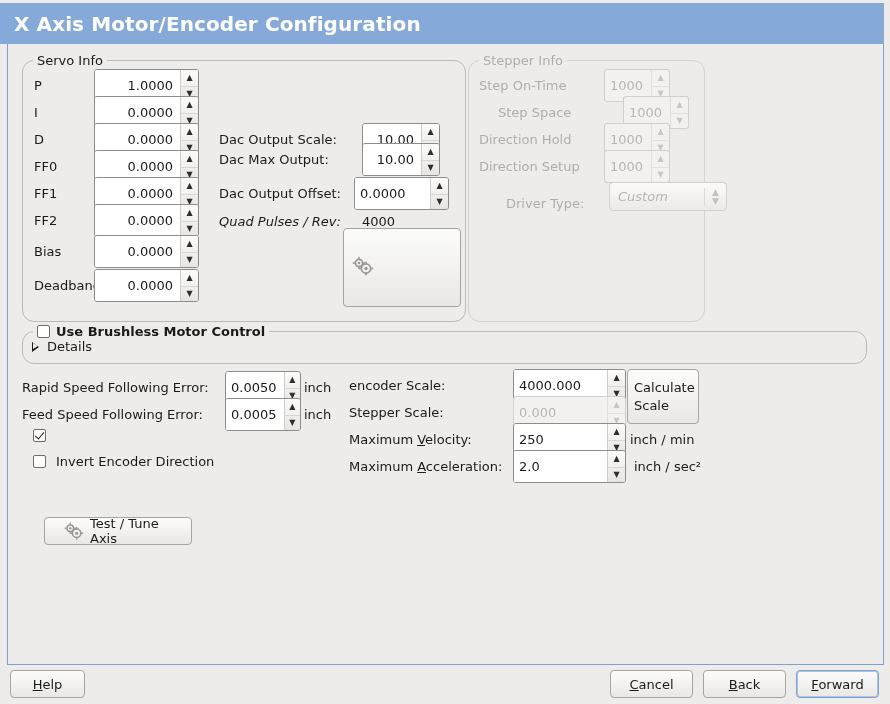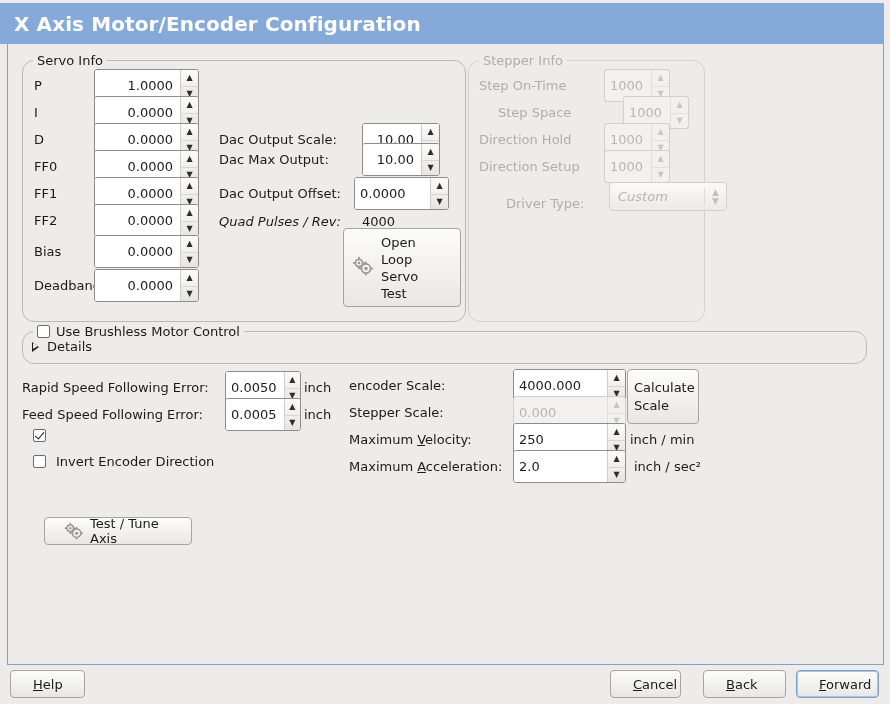--- a/index.html
+++ b/index.html
@@ -115,21 +115,21 @@
   .combo .carr {
     width: 22px; text-align: center;
     border-left: 1px solid #dedcd9;
     font-size: 9px; line-height: 1.0; color: #c4c2bf;
   }
 
   
   .btn {
     display: inline-flex;
     align-items: center;
-    justify-content: flex-start;
+    justify-content: center;
     border: 1px solid #a7a5a2;
     border-radius: 4px;
     background: linear-gradient(#fcfcfb, #e9e7e4);
     font-size: 13px;
     color: #1a1a1a;
     padding: 0 22px;
     cursor: default;
   }
   .btn.focus {
     border-color: #7da2cd;
@@ -351,26 +351,20 @@
             <rect x="8.2" y="11.8" width="1.6" height="2.4"></rect>
             <rect x="2.8" y="7.2" width="2.4" height="1.6"></rect>
             <rect x="12.8" y="7.2" width="2.4" height="1.6"></rect>
             <rect x="15.2" y="6.6" width="1.6" height="2.6"></rect>
             <rect x="15.2" y="17.8" width="1.6" height="2.6"></rect>
             <rect x="9.4" y="12.7" width="2.6" height="1.6"></rect>
             <rect x="20.6" y="12.7" width="2.6" height="1.6"></rect>
           </g>
         </svg>
       </span>
-      <span style="display:flex; flex-direction:column; line-height:17px; text-align:left;">
-        <span>Open</span>
-        <span>Loop</span>
-        <span>Servo</span>
-        <span>Test</span>
-      </span>
     </div>
   </div>
 
   <div class="frame disabled" style="left:460px; top:16px; width:237px; height:262px;">
     <span class="frame-label">Stepper Info</span>
 
     <div style="position:absolute; left:10px; top:9px;">
 
       <div style="position:absolute; left:0; top:0; height:31px; display:flex; align-items:center;">
         <span class="lbl dim" style="width:125px;">Step On-Time</span>
@@ -422,21 +416,21 @@
           <span class="cv">Custom</span>
           <span class="carr">▲<br>▼</span>
         </div>
       </div>
     </div>
   </div>
 
   <div class="frame" style="left:14px; top:287px; width:845px; height:33px;">
     <span class="frame-label" style="display:flex; align-items:center; gap:6px;">
       <span class="cbox"></span>
-      <span style="font-weight:normal;">Use Brushless Motor Control</span>
+      <span style="font-weight:bold;">Use Brushless Motor Control</span>
     </span>
     <div class="expander" style="position:absolute; left:9px; top:7px;">
       <span class="tri"></span>
       <span class="lbl">Details</span>
     </div>
   </div>
 
   <div style="position:absolute; left:14px; top:328px;">
 
     <div style="position:absolute; left:0; top:0; height:31px; display:flex; align-items:center;">
@@ -550,21 +544,21 @@
       <span>Scale</span>
     </div>
   </div>
 
 </div>
 
 <div style="position:absolute; left:0; top:665px; width:890px; height:39px;">
   <div class="btn" style="position:absolute; left:10px; top:5px; width:75px; height:28px;">
     <span><u>H</u>elp</span>
   </div>
-  <div class="btn" style="position:absolute; left:610px; top:5px; width:71px; height:28px;">
+  <div class="btn" style="position:absolute; left:610px; top:5px; width:83px; height:28px;">
     <span><u>C</u>ancel</span>
   </div>
   <div class="btn" style="position:absolute; left:703px; top:5px; width:83px; height:28px;">
     <span><u>B</u>ack</span>
   </div>
   <div class="btn focus" style="position:absolute; left:796px; top:5px; width:83px; height:28px;">
     <span><u>F</u>orward</span>
   </div>
 </div>
 

